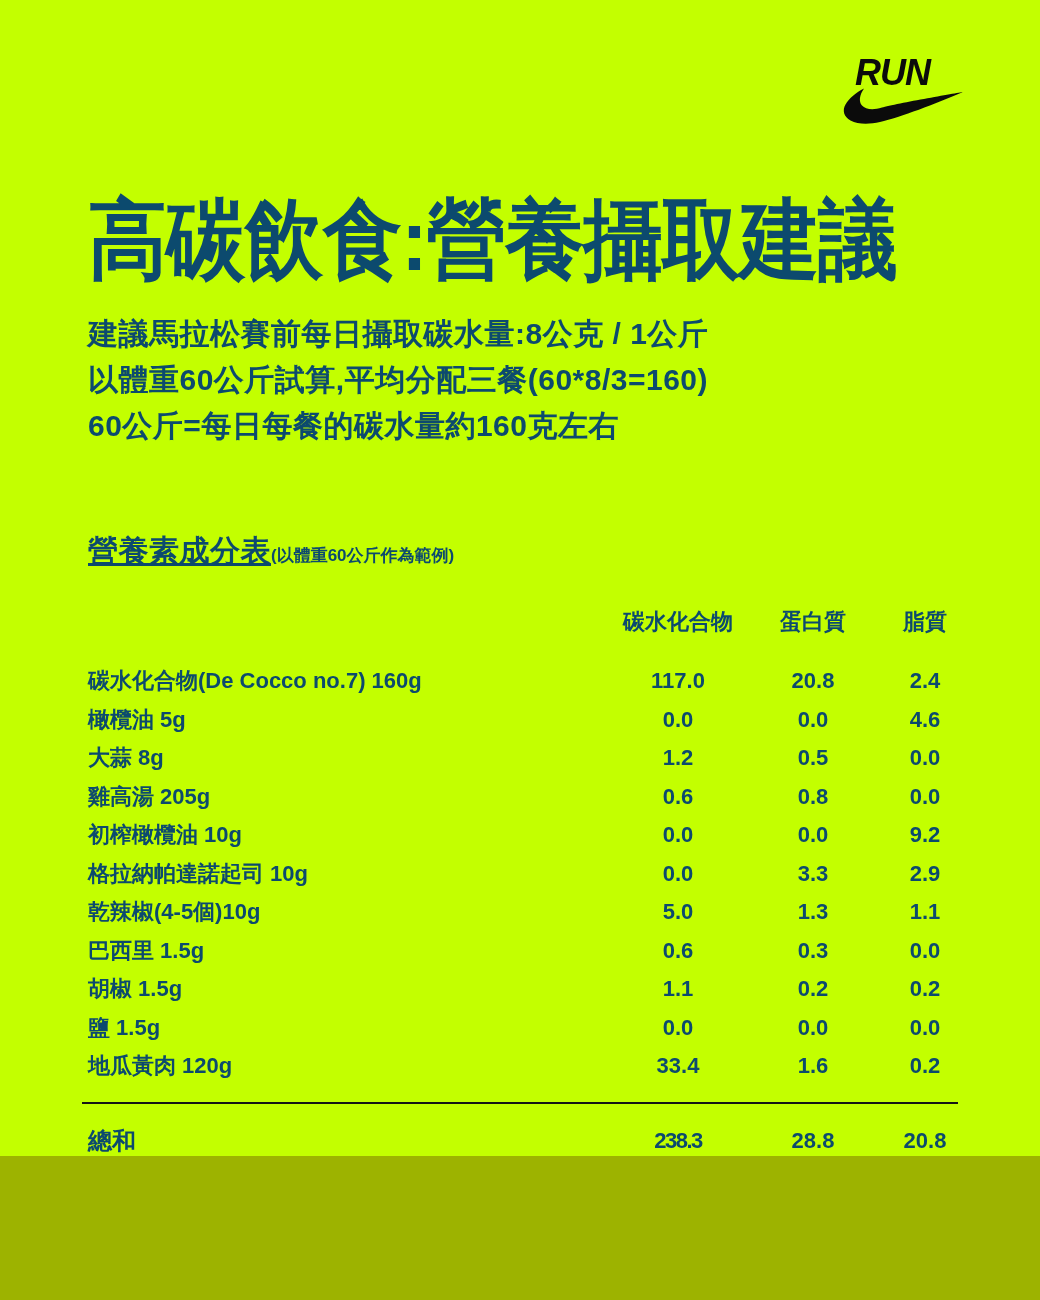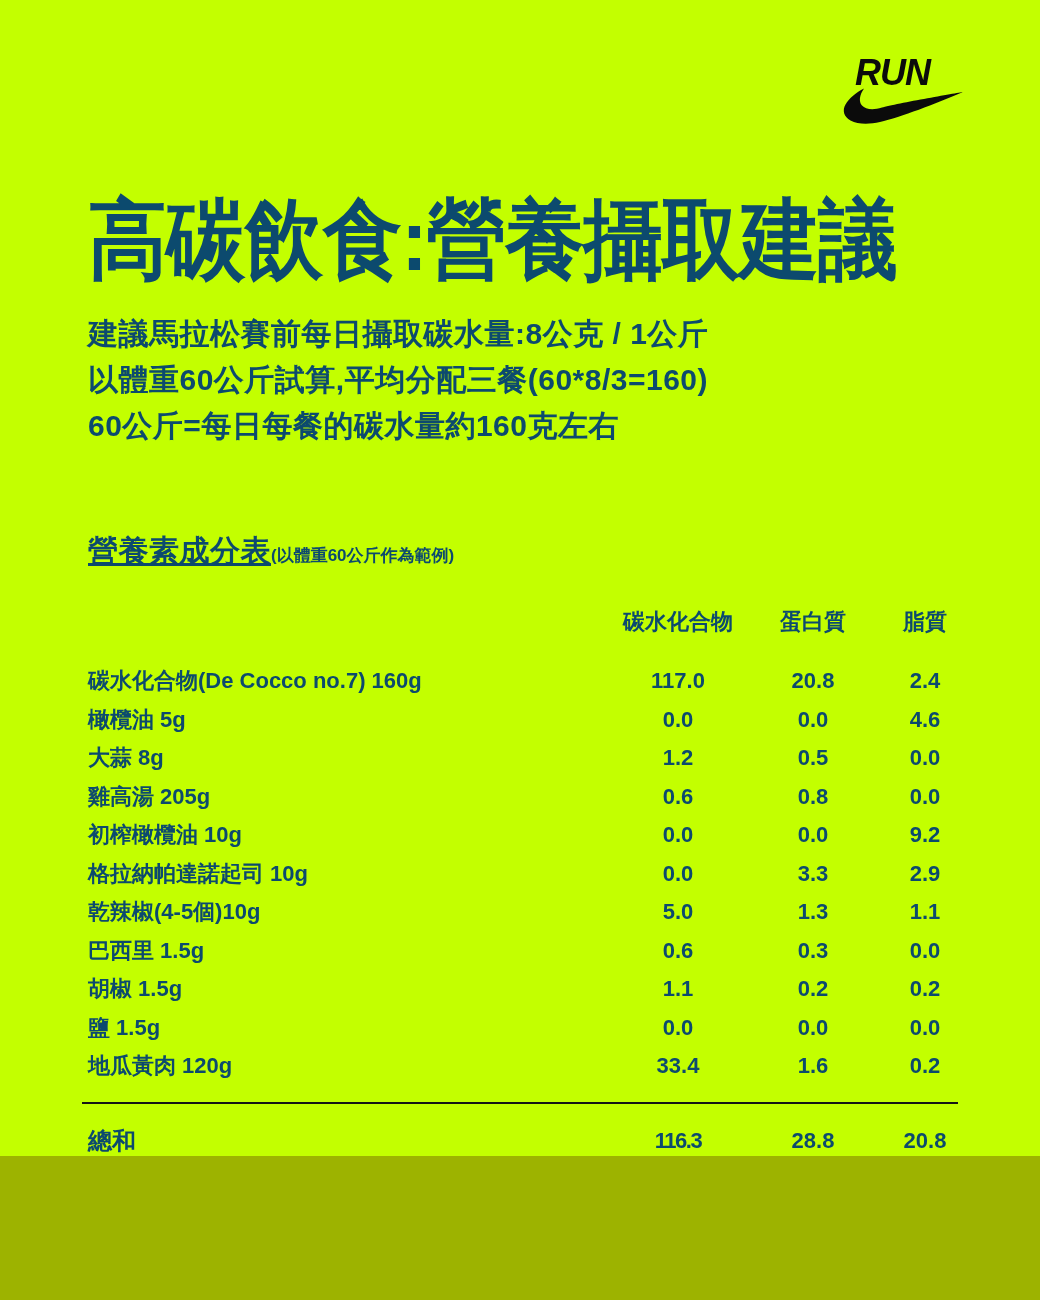--- a/index.html
+++ b/index.html
@@ -145,21 +145,21 @@
       <div class="cell num">33.4</div>
       <div class="cell num">1.6</div>
       <div class="cell num">0.2</div>
     </div>
   </div>
 
   <div class="divider"></div>
 
   <div class="total-row grid">
     <div class="cell label">總和</div>
-    <div class="cell num big">116.3</div>
+    <div class="cell num big">238.3</div>
     <div class="cell num">28.8</div>
     <div class="cell num">20.8</div>
   </div>
 
   <div class="ratio-row grid">
     <div class="cell num">68%</div>
     <div class="cell num">12%</div>
     <div class="cell num">20%</div>
   </div>
 

